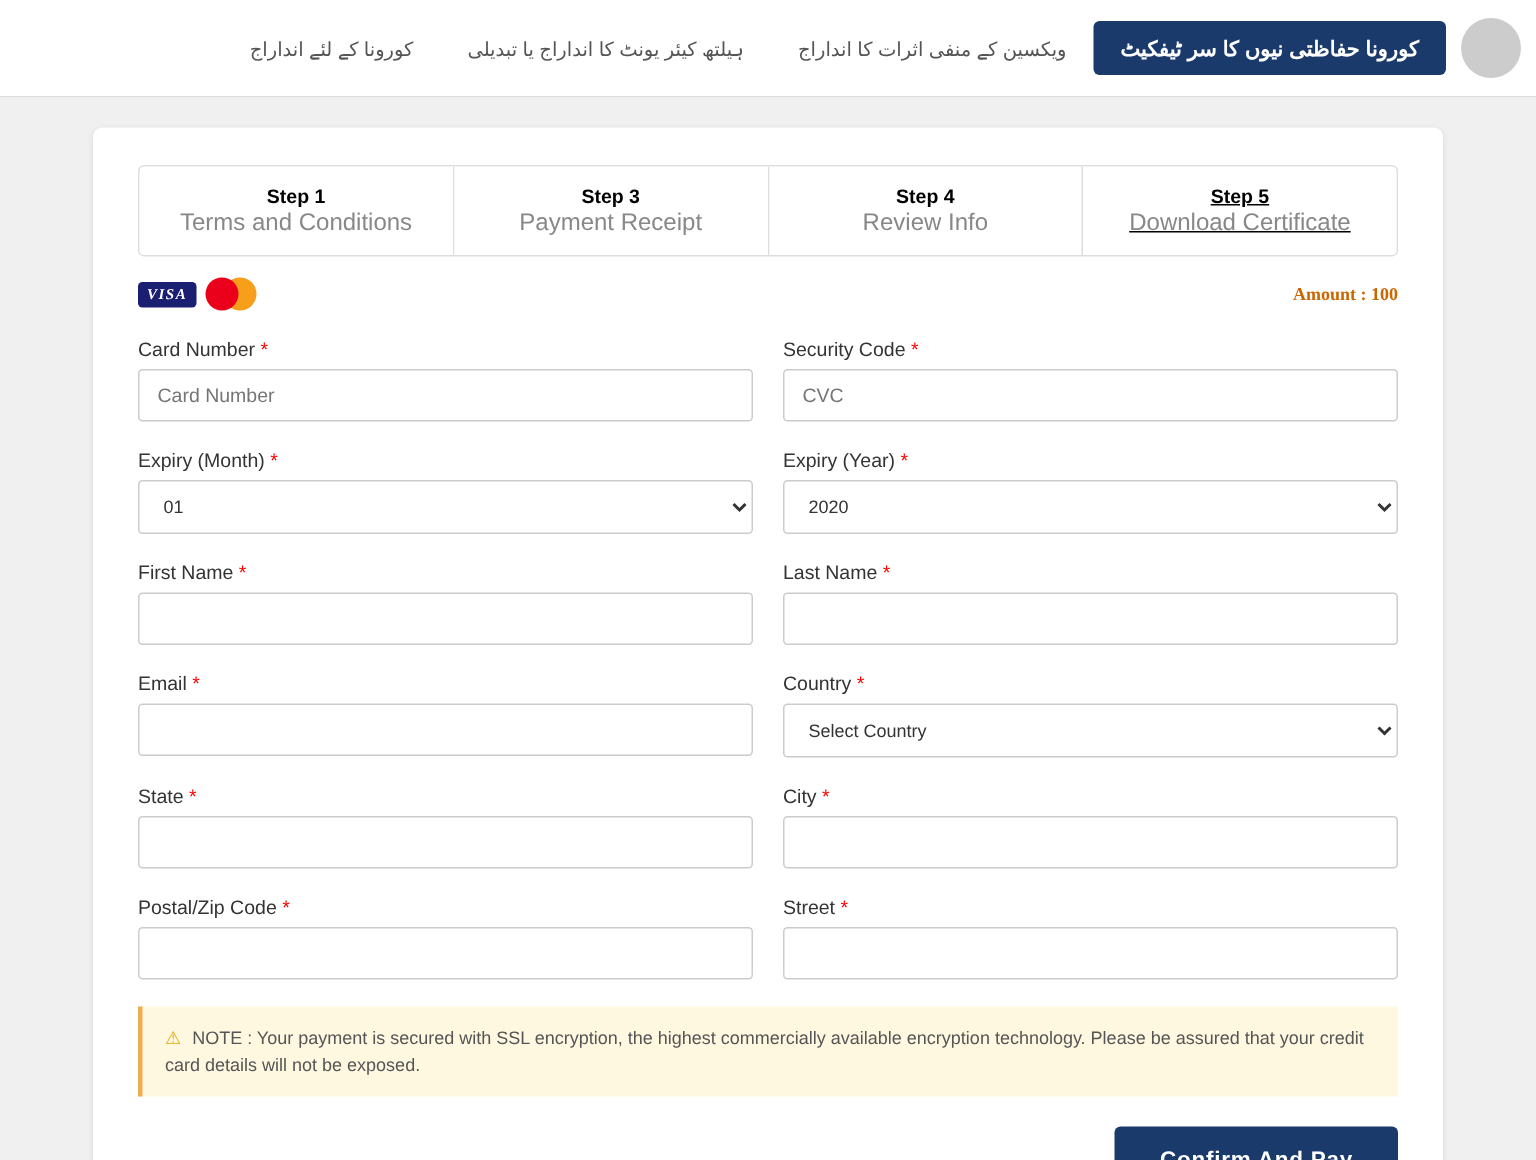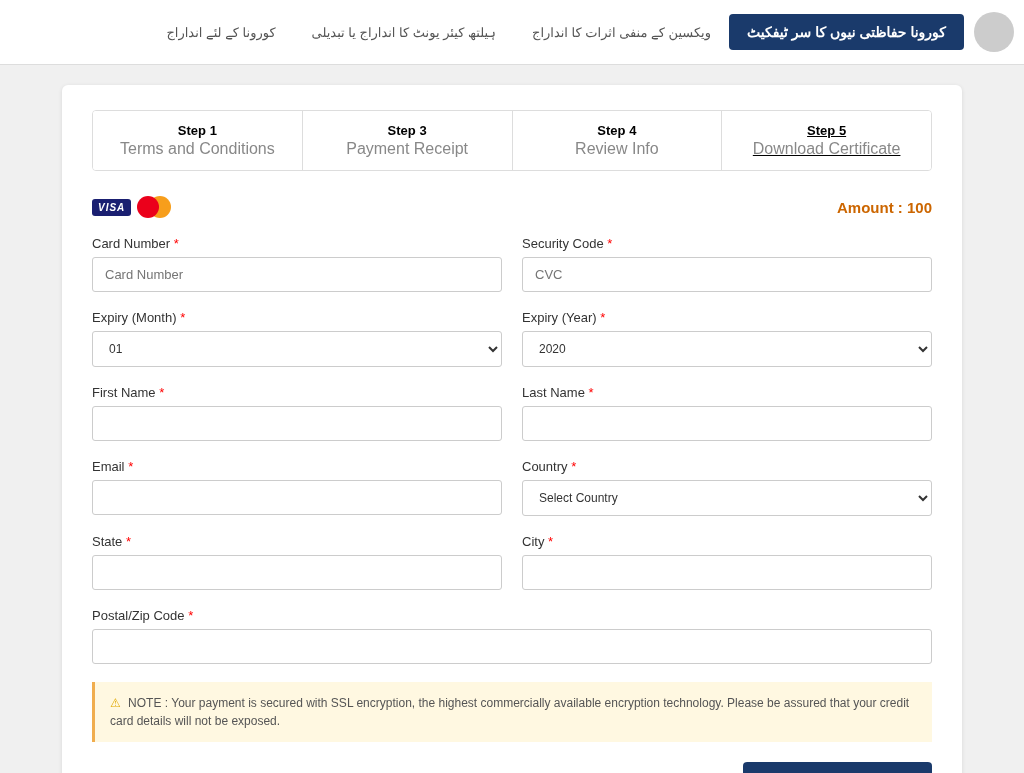--- a/index.html
+++ b/index.html
@@ -52,21 +52,21 @@
       padding: 25px 30px 30px;
       box-shadow: 0 1px 4px rgba(0,0,0,0.1);
     }
 
     
     .steps {
       display: flex;
       border: 1px solid #ddd;
       border-radius: 4px;
       overflow: hidden;
-      margin-bottom: 25px;
+      margin-bottom: 14px;
     }
     .step {
       flex: 1;
       text-align: center;
       padding: 12px 8px;
       background: #fff;
       border-right: 1px solid #ddd;
       cursor: pointer;
     }
     .step:last-child { border-right: none; text-decoration: underline; }
@@ -86,20 +86,21 @@
     .step.active .step-label {
       color: #cdd;
     }
 
     
     .payment-icons-row {
       display: flex;
       justify-content: space-between;
       align-items: center;
       margin-bottom: 18px;
+      font-family: Liberation Serif, serif;
     }
     .card-icons {
       display: flex;
       gap: 6px;
       align-items: center;
     }
     .visa-icon {
       background: #1a1f71;
       color: #fff;
       font-size: 10px;
@@ -124,21 +125,21 @@
     .mc-circle2 {
       width: 22px;
       height: 22px;
       border-radius: 50%;
       background: #f79e1b;
       margin-left: -10px;
     }
     .amount-label {
       color: #cc6600;
       font-weight: bold;
-      font-size: 15px;
+      font-size: 12px;
     }
 
     
     .form-row {
       display: flex;
       gap: 20px;
       margin-bottom: 18px;
     }
     .form-group {
       flex: 1;
@@ -342,20 +343,26 @@
     </div>
   </div>
 
   <div class="form-row">
     <div class="form-group">
       <label class="form-label">
         <span>Postal/Zip Code</span> <span class="required">*</span>
       </label>
       <input type="text" class="form-input" style="">
     </div>
+    <div class="form-group">
+      <label class="form-label">
+        <span>Street</span> <span class="required">*</span>
+      </label>
+      <input type="text" class="form-input" style="">
+    </div>
   </div>
 
   <div class="note-section">
     <span class="note-icon">⚠</span>
     <span>NOTE : Your payment is secured with SSL encryption, the highest commercially available encryption technology. Please be assured that your credit card details will not be exposed.</span>
   </div>
 
   <div class="confirm-btn-row">
     <button class="confirm-btn">Confirm And Pay</button>
   </div>

